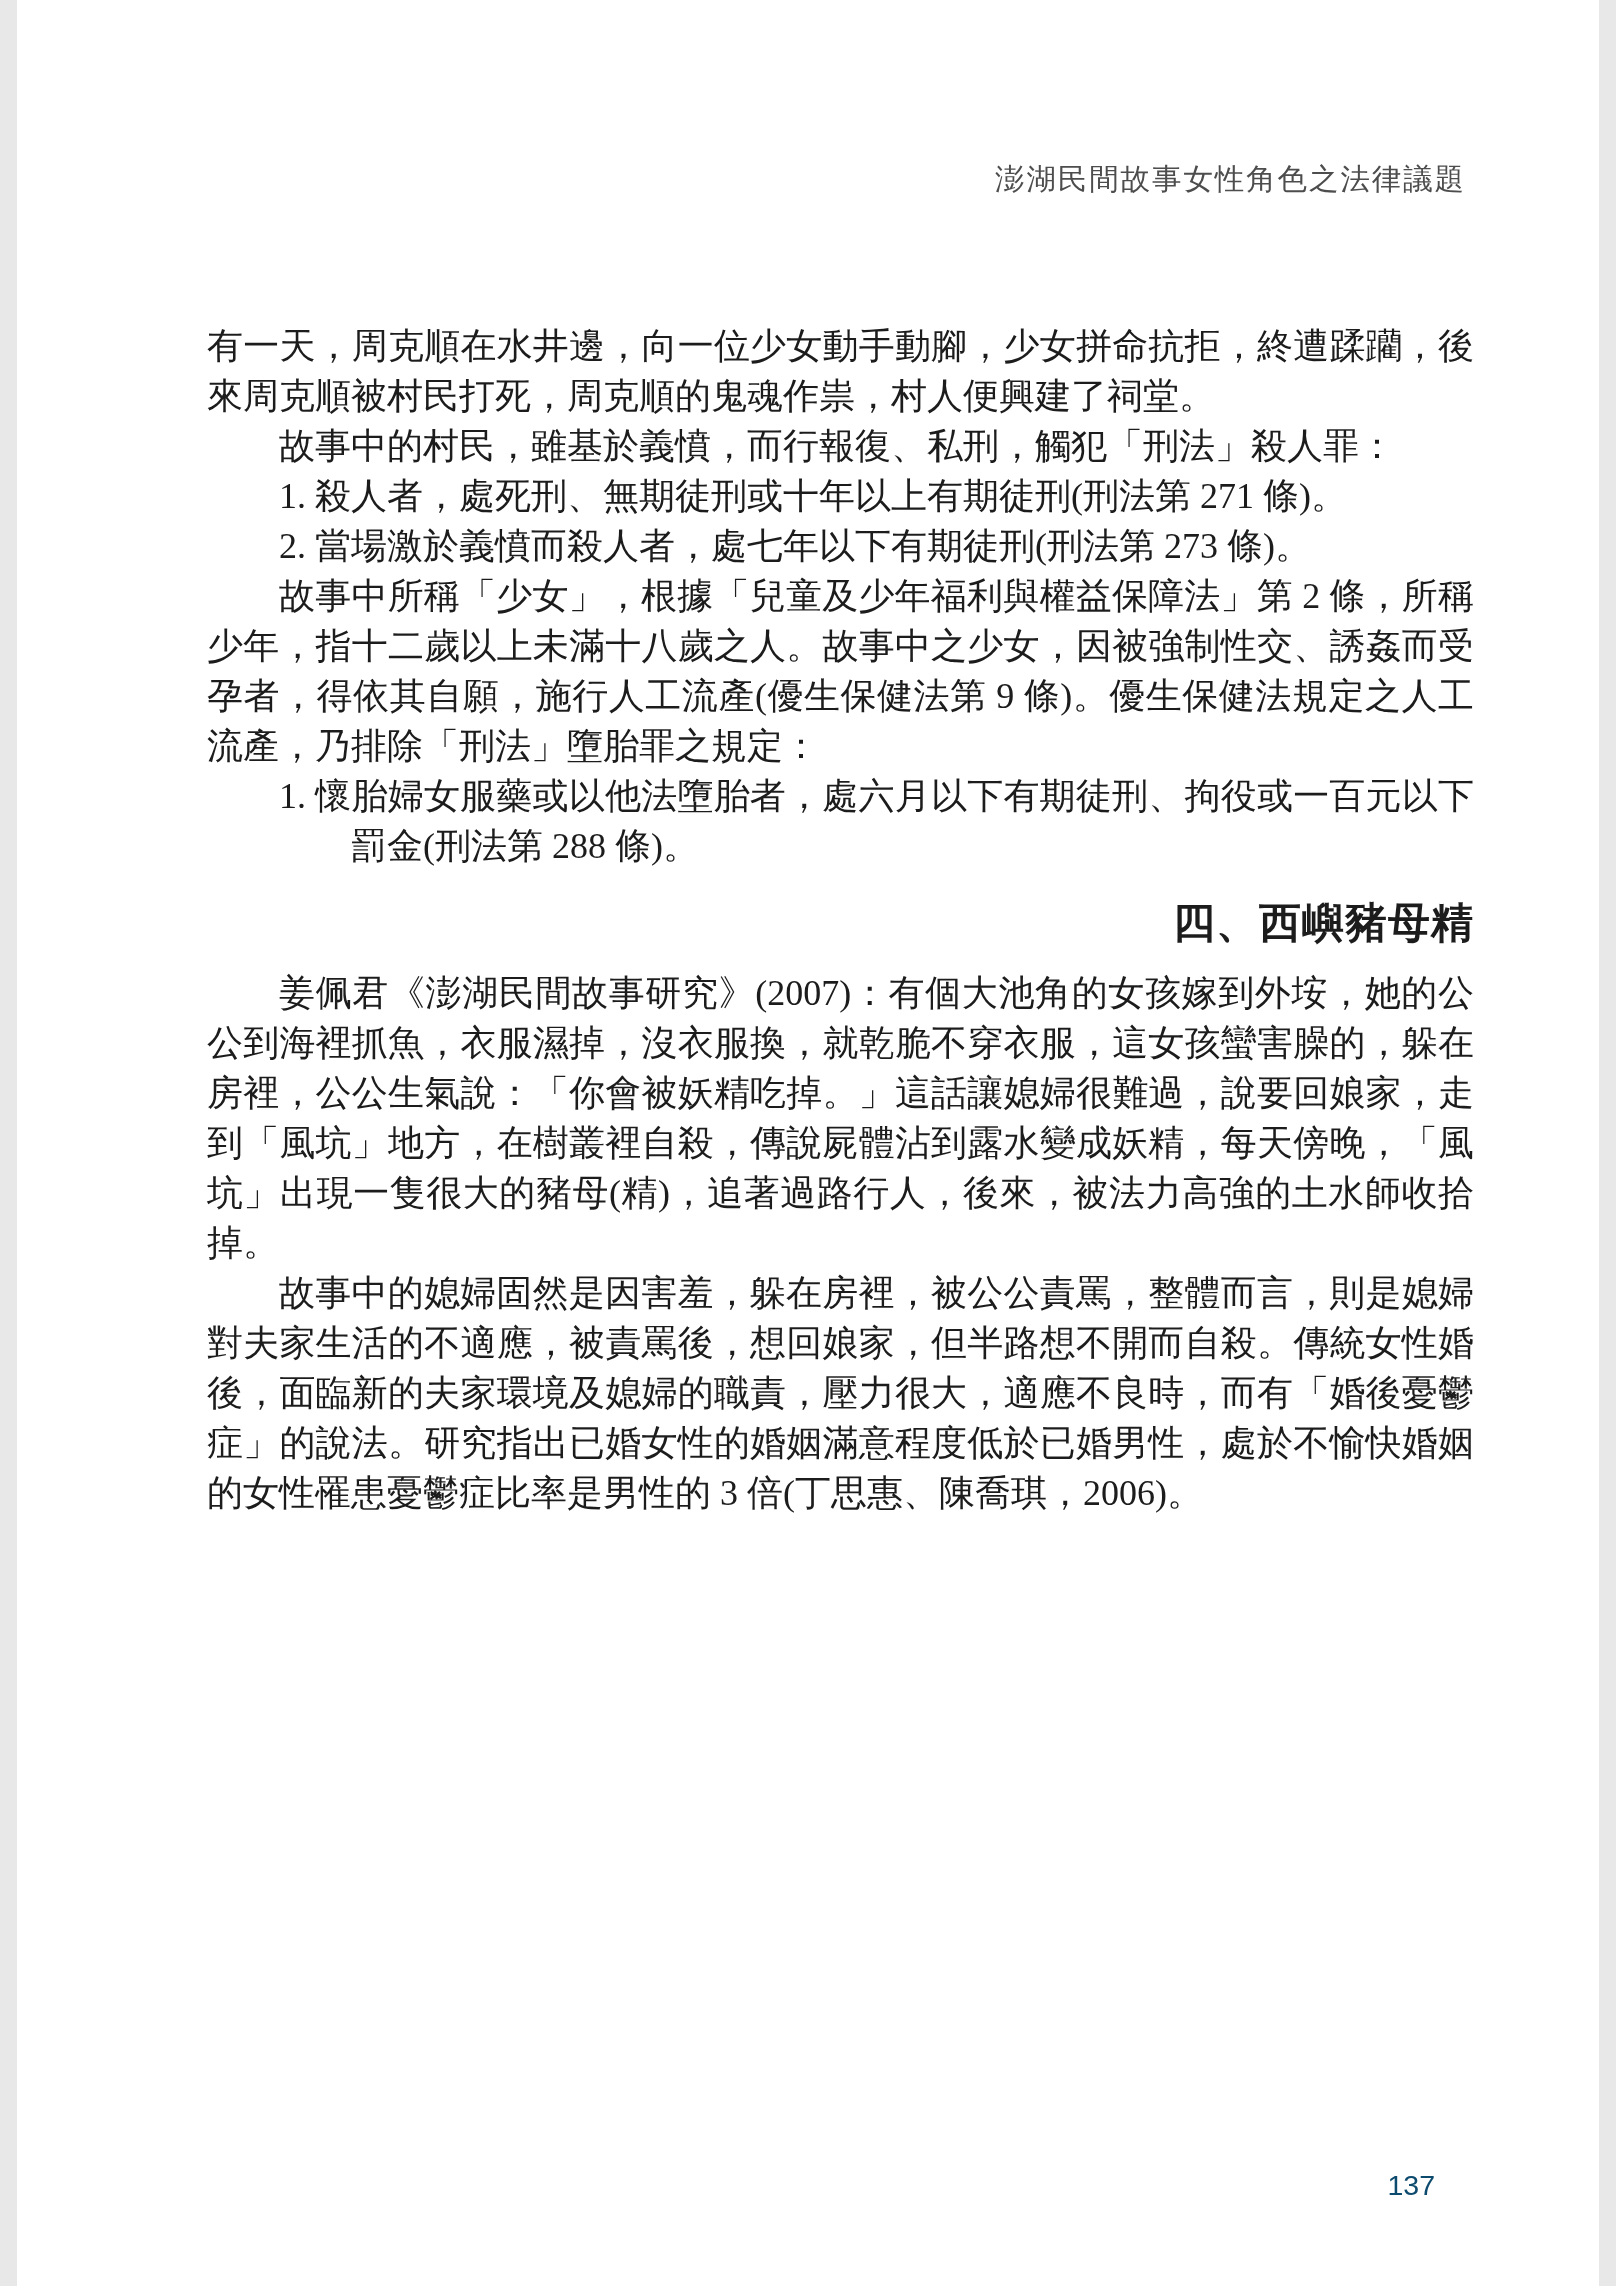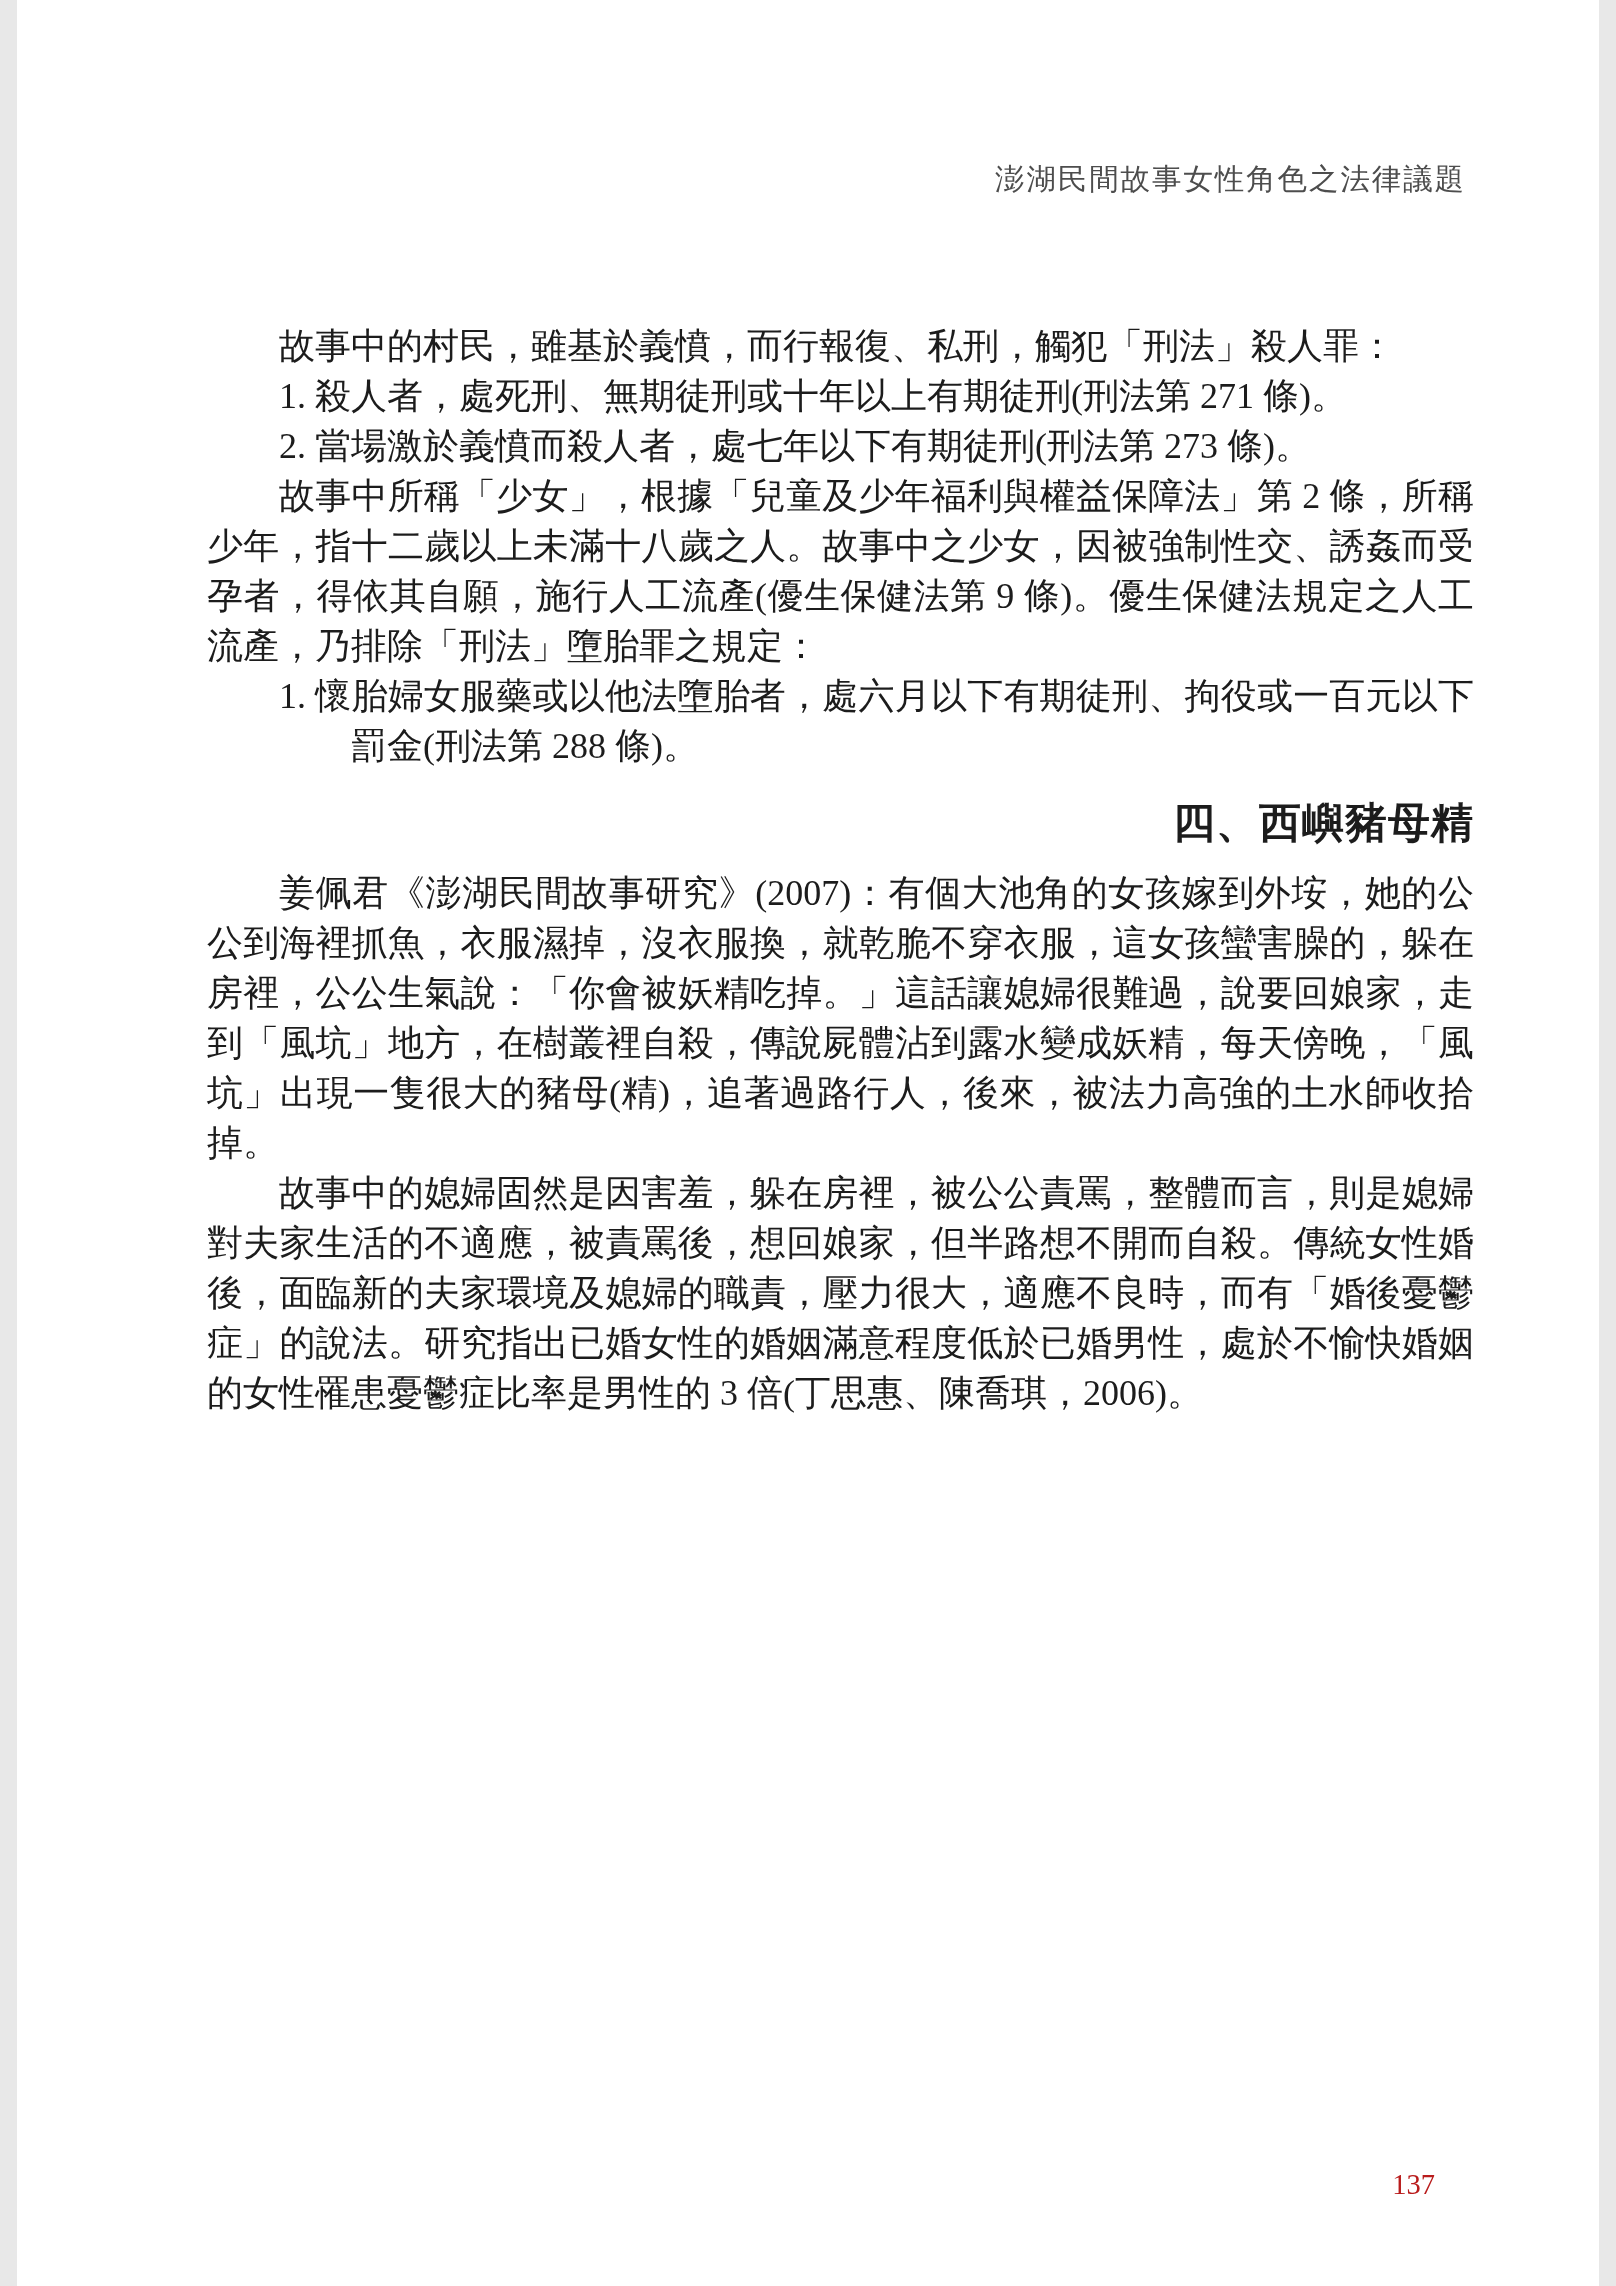--- a/index.html
+++ b/index.html
@@ -56,33 +56,34 @@
       line-height: 53px;
       text-indent: 0;
       text-align: right;
       letter-spacing: 1px;
     }
     .page-number {
       position: absolute;
       top: 2169px;
       right: 164px;
       font-size: 28.5px;
-      color: #b91c1c;
-      font-family: Liberation Serif, serif;
+      color: #0c4a6e;
+      font-family: Liberation Sans, sans-serif;
     }
   </style>
 </head>
 <body>
 
 <div class="page">
 
   <div class="running-header">澎湖民間故事女性角色之法律議題</div>
 
   <div class="article">
 
+    <p class="para">有一天，周克順在水井邊，向一位少女動手動腳，少女拼命抗拒，終遭蹂躪，後來周克順被村民打死，周克順的鬼魂作祟，村人便興建了祠堂。</p>
 
 
     <p class="para indent">故事中的村民，雖基於義憤，而行報復、私刑，觸犯「刑法」殺人罪：</p>
 
     <p class="list-item">1. 殺人者，處死刑、無期徒刑或十年以上有期徒刑(刑法第 271 條)。</p>
 
     <p class="list-item">2. 當場激於義憤而殺人者，處七年以下有期徒刑(刑法第 273 條)。</p>
 
     <p class="para indent">故事中所稱「少女」，根據「兒童及少年福利與權益保障法」第 2 條，所稱少年，指十二歲以上未滿十八歲之人。故事中之少女，因被強制性交、誘姦而受孕者，得依其自願，施行人工流產(優生保健法第 9 條)。優生保健法規定之人工流產，乃排除「刑法」墮胎罪之規定：</p>
 

